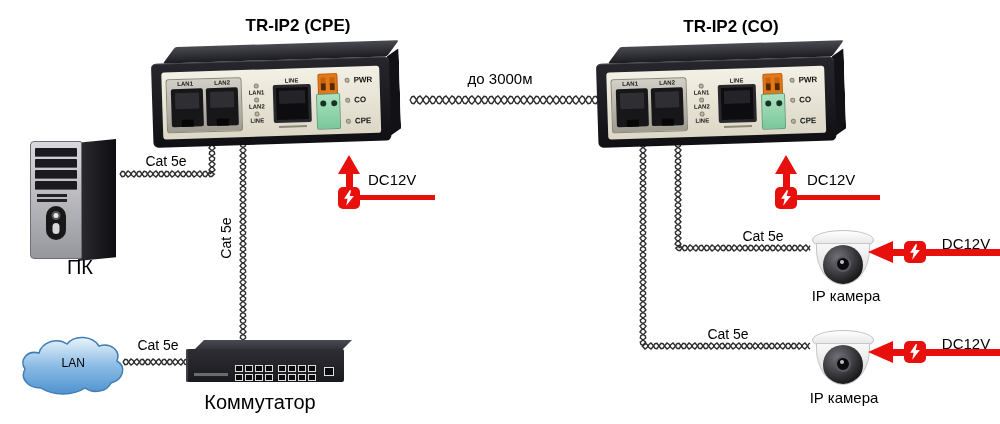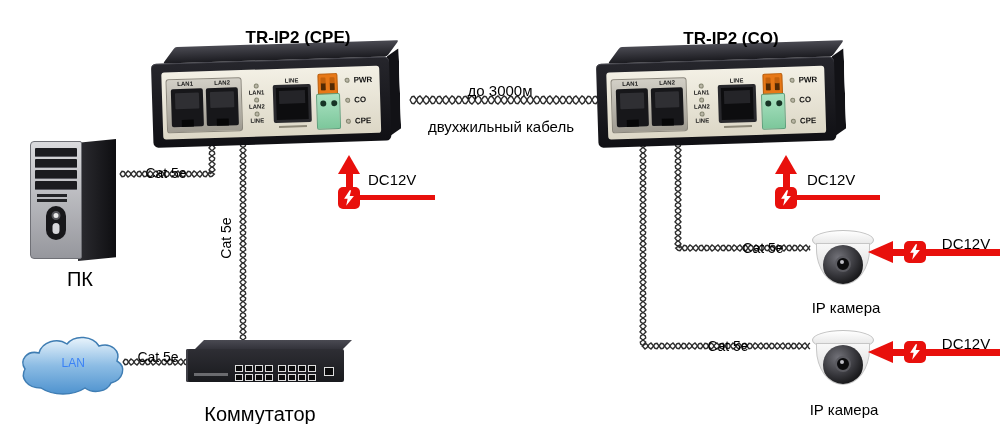--- a/index.html
+++ b/index.html
@@ -2,21 +2,21 @@
 <html><head>
 <meta charset="utf-8">
 <style>
   * { margin:0; padding:0; box-sizing:border-box; }
   html,body { background:#fff; }
   #canvas {
     position:relative; width:1000px; height:424px; overflow:hidden;
     background:#ffffff; font-family:"Liberation Sans", sans-serif; color:#000;
   }
   .abs { position:absolute; }
-  .ctr { transform:translateX(-50%); white-space:nowrap;margin-top:12px; }
+  .ctr { transform:translateX(-50%); white-space:nowrap; }
 
   
   #cable-layer { position:absolute; left:0; top:0; z-index:1; }
 
   
   .title { font-size:17px; font-weight:bold; z-index:5; }
   .lbl { font-size:15px; z-index:5; }
   .lbl-sm { font-size:14px; z-index:5; }
   .lbl-rot { transform:translate(-50%,-50%) rotate(-90deg); }
 
@@ -84,21 +84,21 @@
   .pc-oval { position:absolute; left:50%; top:2px; transform:translateX(-50%);
     width:20px; height:34px; border-radius:10px; background:#17171a; }
   .pc-oval i.dot { position:absolute; left:50%; top:5px; transform:translateX(-50%);
     width:9px; height:9px; border-radius:50%; background:#e8e8ea; border:2px solid #55555c; }
   .pc-oval i.stem { position:absolute; left:50%; top:17px; transform:translateX(-50%);
     width:7px; height:11px; border-radius:4px; background:#d6d6da; }
 
   
   .cloud { z-index:3; width:112px; height:72px; }
   .cloud-label { position:absolute; left:52%; top:30px; transform:translateX(-50%);
-    font-size:12px; color:#3b82f6; z-index:4; }
+    font-size:12px; color:#000000; z-index:4; }
 
   
   .switch { z-index:3; width:164px; height:50px; }
   .sw-top { position:absolute; left:8px; top:0; width:148px; height:10px;
     background:linear-gradient(#4a4a52,#313138); transform:skewX(-45deg);
     transform-origin:bottom left; }
   .sw-body { position:absolute; left:0; top:9px; width:158px; height:33px;
     background:linear-gradient(#2e2e34,#191a1e); border-radius:2px;
     box-shadow:inset 2px 0 0 #404047; }
   .sw-ports { position:absolute; right:28px; top:16px; display:flex; gap:5px; align-items:center; }
@@ -161,21 +161,20 @@
       <path d="M643.0,142.0L640.3,144.0L640.7,146.0L643.8,148.0L646.0,150.0L644.6,152.0L641.4,154.0L640.0,156.0L642.2,158.0L645.3,160.0L645.7,162.0L643.0,164.0L640.3,166.0L640.7,168.0L643.8,170.0L646.0,172.0L644.6,174.0L641.4,176.0L640.0,178.0L642.2,180.0L645.3,182.0L645.7,184.0L643.0,186.0L640.3,188.0L640.7,190.0L643.8,192.0L646.0,194.0L644.6,196.0L641.4,198.0L640.0,200.0L642.2,202.0L645.3,204.0L645.7,206.0L643.0,208.0L640.3,210.0L640.7,212.0L643.8,214.0L646.0,216.0L644.6,218.0L641.4,220.0L640.0,222.0L642.2,224.0L645.3,226.0L645.7,228.0L643.0,230.0L640.3,232.0L640.7,234.0L643.8,236.0L646.0,238.0L644.6,240.0L641.4,242.0L640.0,244.0L642.2,246.0L645.3,248.0L645.7,250.0L643.0,252.0L640.3,254.0L640.7,256.0L643.8,258.0L646.0,260.0L644.6,262.0L641.4,264.0L640.0,266.0L642.2,268.0L645.3,270.0L645.7,272.0L643.0,274.0L640.3,276.0L640.7,278.0L643.8,280.0L646.0,282.0L644.6,284.0L641.4,286.0L640.0,288.0L642.2,290.0L645.3,292.0L645.7,294.0L643.0,296.0L640.3,298.0L640.7,300.0L643.8,302.0L646.0,304.0L644.6,306.0L641.4,308.0L640.0,310.0L642.2,312.0L645.3,314.0L645.7,316.0L643.0,318.0L640.3,320.0L640.7,322.0L643.8,324.0L646.0,326.0L644.6,328.0L641.4,330.0L640.0,332.0L642.2,334.0L645.3,336.0L645.7,338.0L643.0,340.0L640.3,342.0L640.7,344.0L643.8,346.0L643.8,346.0L643.0,345.2L645.0,343.0L647.0,344.4L649.0,347.6L651.0,349.0L653.0,346.8L655.0,343.7L657.0,343.3L659.0,346.0L661.0,348.7L663.0,348.3L665.0,345.2L667.0,343.0L669.0,344.4L671.0,347.6L673.0,349.0L675.0,346.8L677.0,343.7L679.0,343.3L681.0,346.0L683.0,348.7L685.0,348.3L687.0,345.2L689.0,343.0L691.0,344.4L693.0,347.6L695.0,349.0L697.0,346.8L699.0,343.7L701.0,343.3L703.0,346.0L705.0,348.7L707.0,348.3L709.0,345.2L711.0,343.0L713.0,344.4L715.0,347.6L717.0,349.0L719.0,346.8L721.0,343.7L723.0,343.3L725.0,346.0L727.0,348.7L729.0,348.3L731.0,345.2L733.0,343.0L735.0,344.4L737.0,347.6L739.0,349.0L741.0,346.8L743.0,343.7L745.0,343.3L747.0,346.0L749.0,348.7L751.0,348.3L753.0,345.2L755.0,343.0L757.0,344.4L759.0,347.6L761.0,349.0L763.0,346.8L765.0,343.7L767.0,343.3L769.0,346.0L771.0,348.7L773.0,348.3L775.0,345.2L777.0,343.0L779.0,344.4L781.0,347.6L783.0,349.0L785.0,346.8L787.0,343.7L789.0,343.3L791.0,346.0L793.0,348.7L795.0,348.3L797.0,345.2L799.0,343.0L801.0,344.4L803.0,347.6L805.0,349.0L807.0,346.8L809.0,343.7L810.0,343.0" fill="none" stroke="#2d2d2d" stroke-width="1.4"></path>
       <path d="M643.0,142.0L645.7,144.0L645.3,146.0L642.2,148.0L640.0,150.0L641.4,152.0L644.6,154.0L646.0,156.0L643.8,158.0L640.7,160.0L640.3,162.0L643.0,164.0L645.7,166.0L645.3,168.0L642.2,170.0L640.0,172.0L641.4,174.0L644.6,176.0L646.0,178.0L643.8,180.0L640.7,182.0L640.3,184.0L643.0,186.0L645.7,188.0L645.3,190.0L642.2,192.0L640.0,194.0L641.4,196.0L644.6,198.0L646.0,200.0L643.8,202.0L640.7,204.0L640.3,206.0L643.0,208.0L645.7,210.0L645.3,212.0L642.2,214.0L640.0,216.0L641.4,218.0L644.6,220.0L646.0,222.0L643.8,224.0L640.7,226.0L640.3,228.0L643.0,230.0L645.7,232.0L645.3,234.0L642.2,236.0L640.0,238.0L641.4,240.0L644.6,242.0L646.0,244.0L643.8,246.0L640.7,248.0L640.3,250.0L643.0,252.0L645.7,254.0L645.3,256.0L642.2,258.0L640.0,260.0L641.4,262.0L644.6,264.0L646.0,266.0L643.8,268.0L640.7,270.0L640.3,272.0L643.0,274.0L645.7,276.0L645.3,278.0L642.2,280.0L640.0,282.0L641.4,284.0L644.6,286.0L646.0,288.0L643.8,290.0L640.7,292.0L640.3,294.0L643.0,296.0L645.7,298.0L645.3,300.0L642.2,302.0L640.0,304.0L641.4,306.0L644.6,308.0L646.0,310.0L643.8,312.0L640.7,314.0L640.3,316.0L643.0,318.0L645.7,320.0L645.3,322.0L642.2,324.0L640.0,326.0L641.4,328.0L644.6,330.0L646.0,332.0L643.8,334.0L640.7,336.0L640.3,338.0L643.0,340.0L645.7,342.0L645.3,344.0L642.2,346.0L642.2,346.0L643.0,346.8L645.0,349.0L647.0,347.6L649.0,344.4L651.0,343.0L653.0,345.2L655.0,348.3L657.0,348.7L659.0,346.0L661.0,343.3L663.0,343.7L665.0,346.8L667.0,349.0L669.0,347.6L671.0,344.4L673.0,343.0L675.0,345.2L677.0,348.3L679.0,348.7L681.0,346.0L683.0,343.3L685.0,343.7L687.0,346.8L689.0,349.0L691.0,347.6L693.0,344.4L695.0,343.0L697.0,345.2L699.0,348.3L701.0,348.7L703.0,346.0L705.0,343.3L707.0,343.7L709.0,346.8L711.0,349.0L713.0,347.6L715.0,344.4L717.0,343.0L719.0,345.2L721.0,348.3L723.0,348.7L725.0,346.0L727.0,343.3L729.0,343.7L731.0,346.8L733.0,349.0L735.0,347.6L737.0,344.4L739.0,343.0L741.0,345.2L743.0,348.3L745.0,348.7L747.0,346.0L749.0,343.3L751.0,343.7L753.0,346.8L755.0,349.0L757.0,347.6L759.0,344.4L761.0,343.0L763.0,345.2L765.0,348.3L767.0,348.7L769.0,346.0L771.0,343.3L773.0,343.7L775.0,346.8L777.0,349.0L779.0,347.6L781.0,344.4L783.0,343.0L785.0,345.2L787.0,348.3L789.0,348.7L791.0,346.0L793.0,343.3L795.0,343.7L797.0,346.8L799.0,349.0L801.0,347.6L803.0,344.4L805.0,343.0L807.0,345.2L809.0,348.3L810.0,349.0" fill="none" stroke="#2d2d2d" stroke-width="1.4"></path>
       <path d="M678.0,142.0L675.3,144.0L675.7,146.0L678.8,148.0L681.0,150.0L679.6,152.0L676.4,154.0L675.0,156.0L677.2,158.0L680.3,160.0L680.7,162.0L678.0,164.0L675.3,166.0L675.7,168.0L678.8,170.0L681.0,172.0L679.6,174.0L676.4,176.0L675.0,178.0L677.2,180.0L680.3,182.0L680.7,184.0L678.0,186.0L675.3,188.0L675.7,190.0L678.8,192.0L681.0,194.0L679.6,196.0L676.4,198.0L675.0,200.0L677.2,202.0L680.3,204.0L680.7,206.0L678.0,208.0L675.3,210.0L675.7,212.0L678.8,214.0L681.0,216.0L679.6,218.0L676.4,220.0L675.0,222.0L677.2,224.0L680.3,226.0L680.7,228.0L678.0,230.0L675.3,232.0L675.7,234.0L678.8,236.0L681.0,238.0L679.6,240.0L676.4,242.0L675.0,244.0L677.2,246.0L680.3,248.0L680.3,248.0L678.0,245.7L680.0,245.3L682.0,248.0L684.0,250.7L686.0,250.3L688.0,247.2L690.0,245.0L692.0,246.4L694.0,249.6L696.0,251.0L698.0,248.8L700.0,245.7L702.0,245.3L704.0,248.0L706.0,250.7L708.0,250.3L710.0,247.2L712.0,245.0L714.0,246.4L716.0,249.6L718.0,251.0L720.0,248.8L722.0,245.7L724.0,245.3L726.0,248.0L728.0,250.7L730.0,250.3L732.0,247.2L734.0,245.0L736.0,246.4L738.0,249.6L740.0,251.0L742.0,248.8L744.0,245.7L746.0,245.3L748.0,248.0L750.0,250.7L752.0,250.3L754.0,247.2L756.0,245.0L758.0,246.4L760.0,249.6L762.0,251.0L764.0,248.8L766.0,245.7L768.0,245.3L770.0,248.0L772.0,250.7L774.0,250.3L776.0,247.2L778.0,245.0L780.0,246.4L782.0,249.6L784.0,251.0L786.0,248.8L788.0,245.7L790.0,245.3L792.0,248.0L794.0,250.7L796.0,250.3L798.0,247.2L800.0,245.0L802.0,246.4L804.0,249.6L806.0,251.0L808.0,248.8L810.0,245.7L810.0,245.7" fill="none" stroke="#2d2d2d" stroke-width="1.4"></path>
       <path d="M678.0,142.0L680.7,144.0L680.3,146.0L677.2,148.0L675.0,150.0L676.4,152.0L679.6,154.0L681.0,156.0L678.8,158.0L675.7,160.0L675.3,162.0L678.0,164.0L680.7,166.0L680.3,168.0L677.2,170.0L675.0,172.0L676.4,174.0L679.6,176.0L681.0,178.0L678.8,180.0L675.7,182.0L675.3,184.0L678.0,186.0L680.7,188.0L680.3,190.0L677.2,192.0L675.0,194.0L676.4,196.0L679.6,198.0L681.0,200.0L678.8,202.0L675.7,204.0L675.3,206.0L678.0,208.0L680.7,210.0L680.3,212.0L677.2,214.0L675.0,216.0L676.4,218.0L679.6,220.0L681.0,222.0L678.8,224.0L675.7,226.0L675.3,228.0L678.0,230.0L680.7,232.0L680.3,234.0L677.2,236.0L675.0,238.0L676.4,240.0L679.6,242.0L681.0,244.0L678.8,246.0L675.7,248.0L675.7,248.0L678.0,250.3L680.0,250.7L682.0,248.0L684.0,245.3L686.0,245.7L688.0,248.8L690.0,251.0L692.0,249.6L694.0,246.4L696.0,245.0L698.0,247.2L700.0,250.3L702.0,250.7L704.0,248.0L706.0,245.3L708.0,245.7L710.0,248.8L712.0,251.0L714.0,249.6L716.0,246.4L718.0,245.0L720.0,247.2L722.0,250.3L724.0,250.7L726.0,248.0L728.0,245.3L730.0,245.7L732.0,248.8L734.0,251.0L736.0,249.6L738.0,246.4L740.0,245.0L742.0,247.2L744.0,250.3L746.0,250.7L748.0,248.0L750.0,245.3L752.0,245.7L754.0,248.8L756.0,251.0L758.0,249.6L760.0,246.4L762.0,245.0L764.0,247.2L766.0,250.3L768.0,250.7L770.0,248.0L772.0,245.3L774.0,245.7L776.0,248.8L778.0,251.0L780.0,249.6L782.0,246.4L784.0,245.0L786.0,247.2L788.0,250.3L790.0,250.7L792.0,248.0L794.0,245.3L796.0,245.7L798.0,248.8L800.0,251.0L802.0,249.6L804.0,246.4L806.0,245.0L808.0,247.2L810.0,250.3L810.0,250.3" fill="none" stroke="#2d2d2d" stroke-width="1.4"></path>
     </svg>
 
   <div class="abs ctr title" style="left:298px;top:16px">TR-IP2 (CPE)</div>
   <div class="abs ctr title" style="left:731px;top:17px">TR-IP2 (CO)</div>
 
   <div class="abs ctr lbl" style="left:500px;top:70px">до 3000м</div>
-  <div class="abs ctr lbl" style="left:501px;top:106px">двухжильный кабель</div>
 
   <div class="abs device" style="left:152px;top:44px">
     <div class="dev-top"></div>
     <div class="dev-side"></div>
     <div class="dev-body">
       <div class="dev-panel">
         <div class="lan-bezel">
           <div class="lan-labels">
             <span>LAN1</span>
             <span>LAN2</span>

